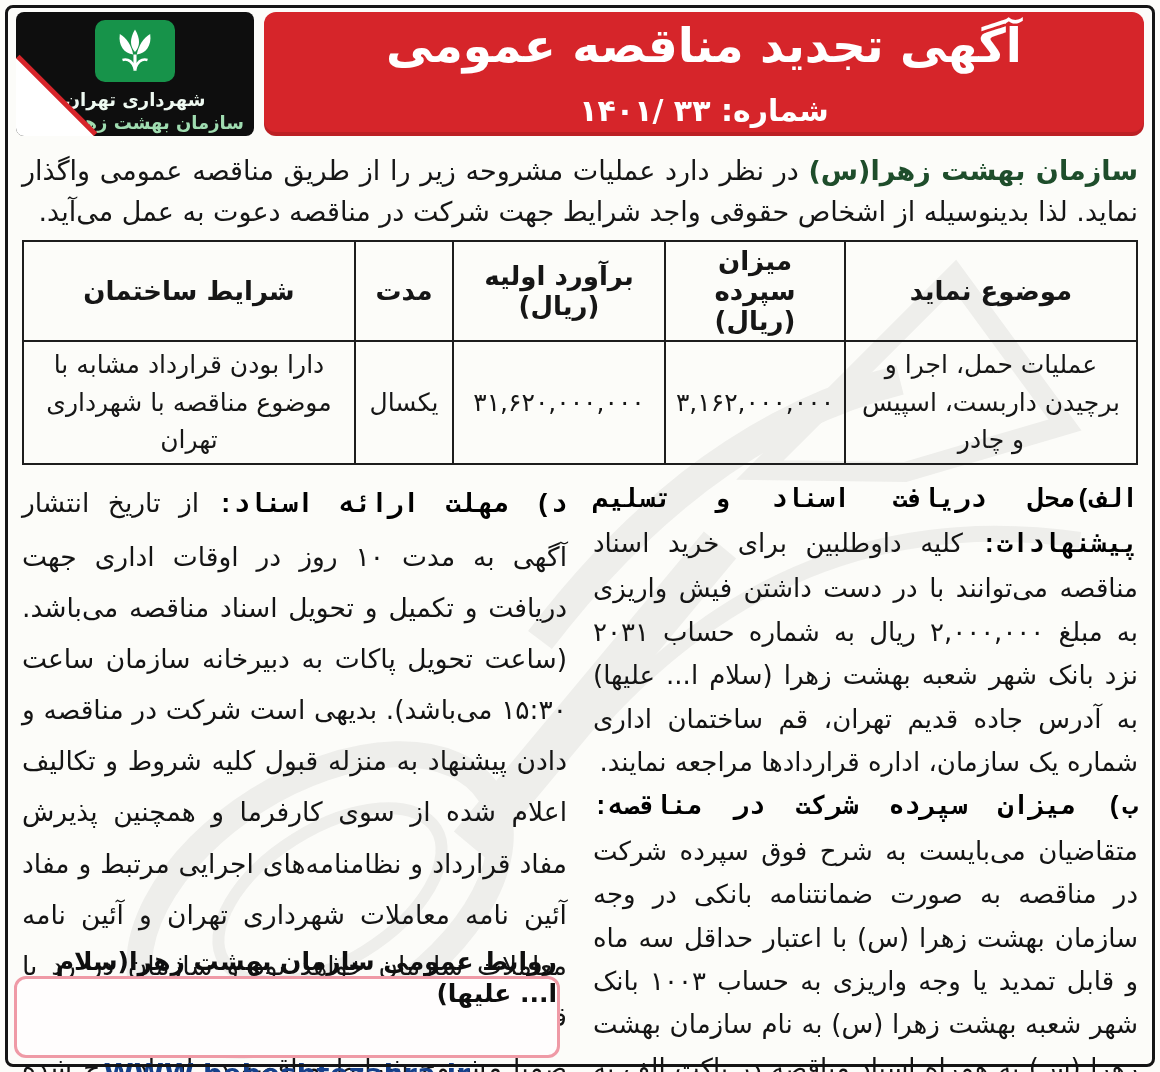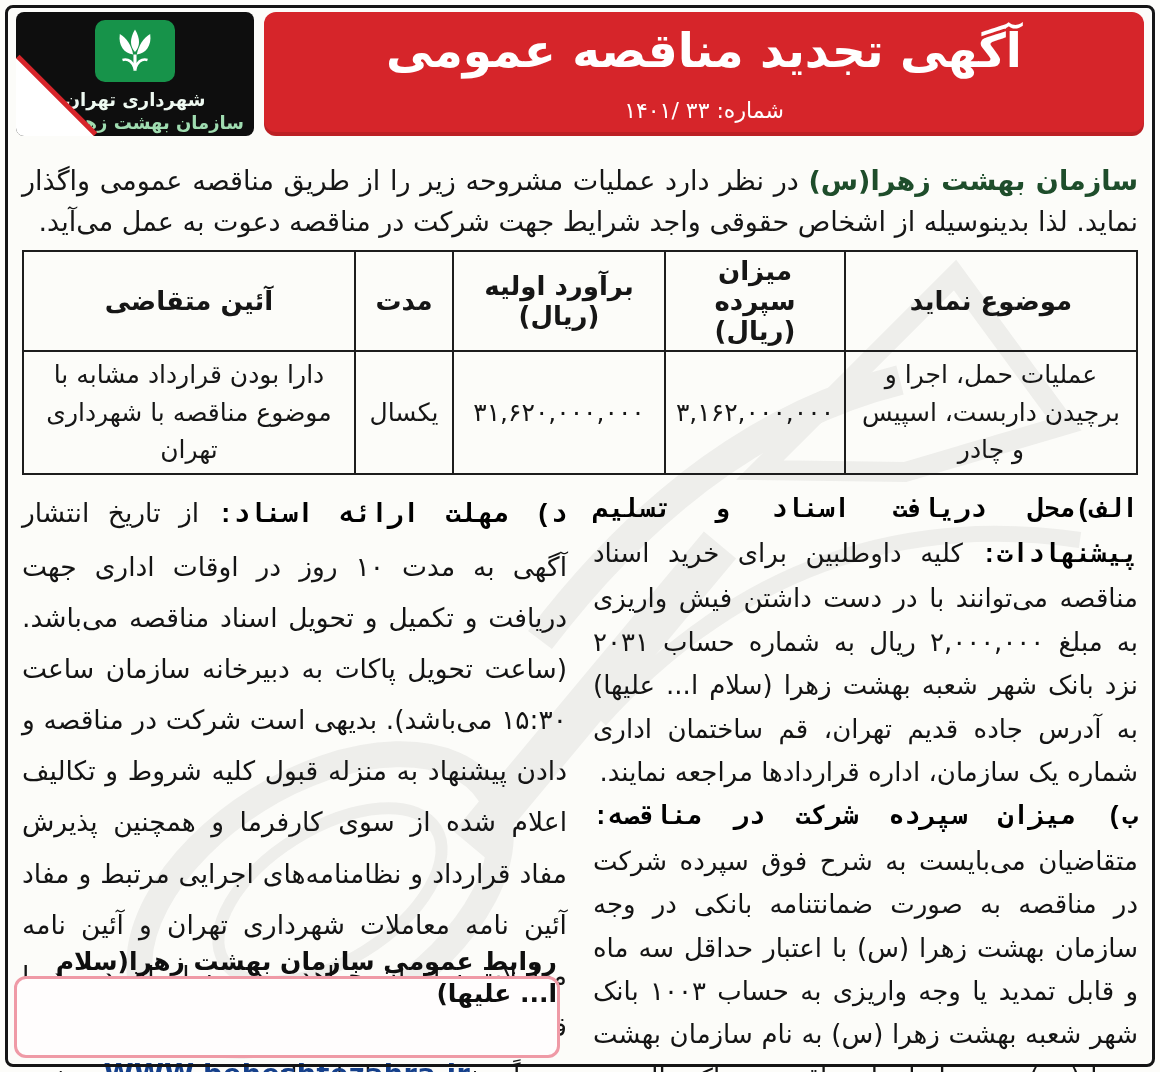--- a/index.html
+++ b/index.html
@@ -18,39 +18,39 @@
   .content { position:relative; padding:12px 16px 0; box-sizing:border-box; height:100%; }
 
   
   .header { display:flex; gap:10px; height:124px; }
   .banner {
     flex:1; background:#d6252a; border-radius:12px; color:#ffffff;
     display:flex; flex-direction:column; align-items:center; justify-content:center;
     box-shadow: inset 0 -4px 0 rgba(0,0,0,.12);
   }
   .banner-title { font-size:47px; font-weight:bold; letter-spacing:0.5px; line-height:1.1; }
-  .banner-number { font-size:22px; font-weight:normal; margin-top:22px; }
+  .banner-number { font-size:30px; font-weight:bold; margin-top:22px; }
   .logo-box {
     width:238px; background:#0e0e0e; border-radius:8px; position:relative; overflow:hidden;
     display:flex; flex-direction:column; align-items:center; padding-top:8px; box-sizing:border-box;
   }
   .logo-mark {
     width:80px; height:62px; background:#17934a; border-radius:10px;
     display:flex; align-items:center; justify-content:center;
   }
   .logo-text1 { font-size:18px; font-weight:bold; color:#eef9f1; margin-top:7px; }
   .logo-text2 { font-size:18px; font-weight:bold; color:#9fdcb0; margin-top:2px; }
   .logo-box::after {
     content:""; position:absolute; left:-55px; bottom:-55px; width:110px; height:110px;
     background:#ffffff; transform:rotate(45deg); box-shadow:0 -5px 0 #d6252a;
   }
 
   
   .intro {
-    margin:24px 6px 6px; font-size:27px; line-height:1.52; text-align:justify;
+    margin:14px 6px 6px; font-size:27px; line-height:1.52; text-align:justify;
   }
   .intro .lead { font-weight:bold; color:#1e4d2b; }
 
   
   table.tender {
     border-collapse:collapse; margin:8px 6px 0; width:calc(100% - 12px); table-layout:fixed;
     background:transparent;
   }
   table.tender th, table.tender td {
     border:2.5px solid #1d1d1d; text-align:center; vertical-align:middle; padding:4px 8px;
@@ -126,21 +126,21 @@
           <col style="width:212px">
         <col style="width:98px">
           <col style="width:auto">
       </colgroup>
       <thead>
         <tr>
           <th>موضوع نماید</th>
           <th>میزان سپرده (ریال)</th>
           <th>برآورد اولیه (ریال)</th>
           <th>مدت</th>
-          <th>آئین متقاضی</th>
+          <th>شرایط ساختمان</th>
         </tr>
       </thead>
       <tbody>
         <tr>
           <td>عملیات حمل، اجرا و برچیدن داربست، اسپیس و چادر</td>
           <td class="num">۳,۱۶۲,۰۰۰,۰۰۰</td>
           <td class="num">۳۱,۶۲۰,۰۰۰,۰۰۰</td>
           <td>یکسال</td>
           <td>دارا بودن قرارداد مشابه با موضوع مناقصه با شهرداری تهران</td>
         </tr>

